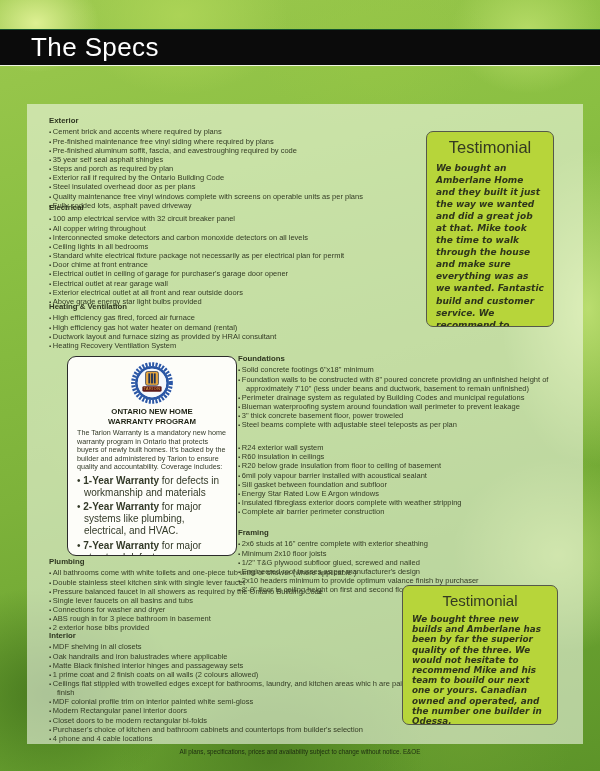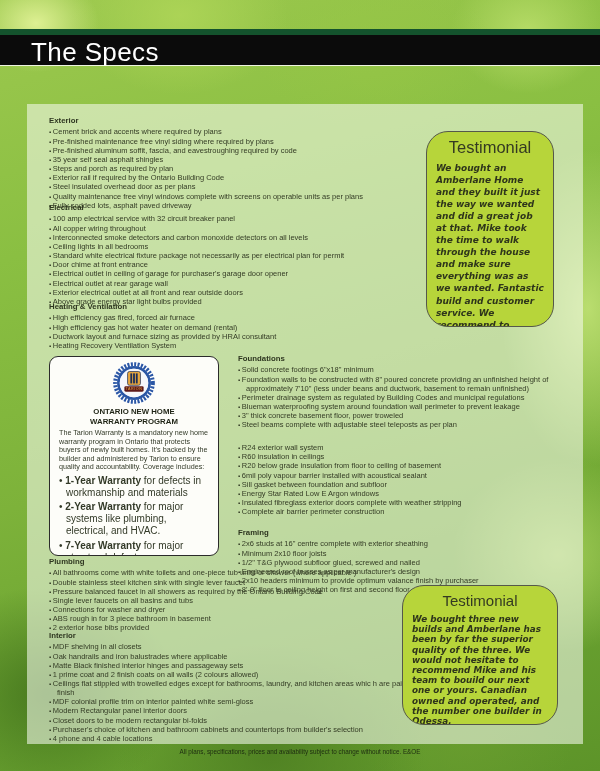--- a/index.html
+++ b/index.html
@@ -22,21 +22,21 @@
       radial-gradient(180px 150px at 8% 90%, rgba(62,110,26,.8), rgba(62,110,26,0) 72%),
       radial-gradient(220px 160px at 45% 98%, rgba(74,122,32,.75), rgba(74,122,32,0) 70%),
       radial-gradient(150px 120px at 78% 96%, rgba(108,158,48,.6), rgba(108,158,48,0) 70%),
       radial-gradient(130px 100px at 20% 55%, rgba(140,190,65,.5), rgba(140,190,65,0) 70%),
       linear-gradient(165deg, #9cc84e 0%, #8abf42 28%, #7db23a 55%, #6ba331 78%, #5d9429 100%);
   }
   
   .header-bar {
     position:absolute; left:0; top:29px; width:600px; height:37px;
     background:#0b0b0b;
-    border-top:6px solid #14532d; border-bottom:1px solid #eef4e0;
+    border-top:1px solid #14532d; border-bottom:1px solid #eef4e0;
   }
   .header-bar h1 {
     color:#ffffff; font-size:26px; font-weight:400; letter-spacing:.4px;
     line-height:35px; padding-left:31px;
   }
   
   .panel {
     position:absolute; left:27px; top:104px; width:556px; height:640px;
     background:rgba(245,249,238,.58);
   }
@@ -49,33 +49,33 @@
   #sec-exterior   { left:22px;  top:12px;  width:476px; }
   #sec-electrical { left:22px;  top:99px;  width:476px; }
   #sec-heating    { left:22px;  top:198px; width:400px; }
   #sec-foundations{ left:211px; top:250px; width:337px; }
   #sec-energy     { left:211px; top:339px; width:337px; }
   #sec-framing    { left:211px; top:424px; width:337px; }
   #sec-plumbing   { left:22px;  top:453px; width:392px; }
   #sec-interior   { left:22px;  top:527px; width:378px; }
   
   .warranty {
-    position:absolute; left:22px; top:252px; width:170px; height:200px;
+    position:absolute; left:40px; top:252px; width:170px; height:200px;
     background:#fdfdf9; border:1.5px solid #2b2b2b; border-radius:9px;
     padding:4px 9px; text-align:center; color:#333a28; overflow:hidden;
   }
   .warranty .logo { height:44px; margin-bottom:2px; }
   .warranty h3 { font-size:7.8px; line-height:1.25; color:#1f2415; margin-bottom:3px; }
   .warranty .intro { font-size:7.2px; line-height:1.18; text-align:left; margin-bottom:3px; }
   .warranty .cov { font-size:10px; line-height:1.18; text-align:left; margin-bottom:3px;
                    padding-left:7px; text-indent:-7px; }
   .warranty .cov::before { content:"\2022\00A0"; }
   
   .testimonial {
-    position:absolute; background:#b7d53a; border:1.6px solid #55584a; border-radius:22px;
+    position:absolute; background:#b7d53a; border:1.6px solid #55584a; border-radius:7px;
     color:#2c3318; text-align:center; z-index:2; padding:6px 9px; overflow:hidden;
   }
   .testimonial h3 { font-weight:400; color:#343a22; margin-bottom:5px; }
   .testimonial p  { font-family:"DejaVu Sans", sans-serif; font-style:italic; font-weight:bold;
                     text-align:left; color:#2e351b; }
   #testimonial-1 { left:399px; top:27px;  width:128px; height:196px; }
   #testimonial-1 h3 { font-size:16.5px; }
   #testimonial-1 p  { font-size:9px;  line-height:1.34; }
   #testimonial-2 { left:375px; top:481px; width:156px; height:140px; }
   #testimonial-2 h3 { font-size:15px; }

